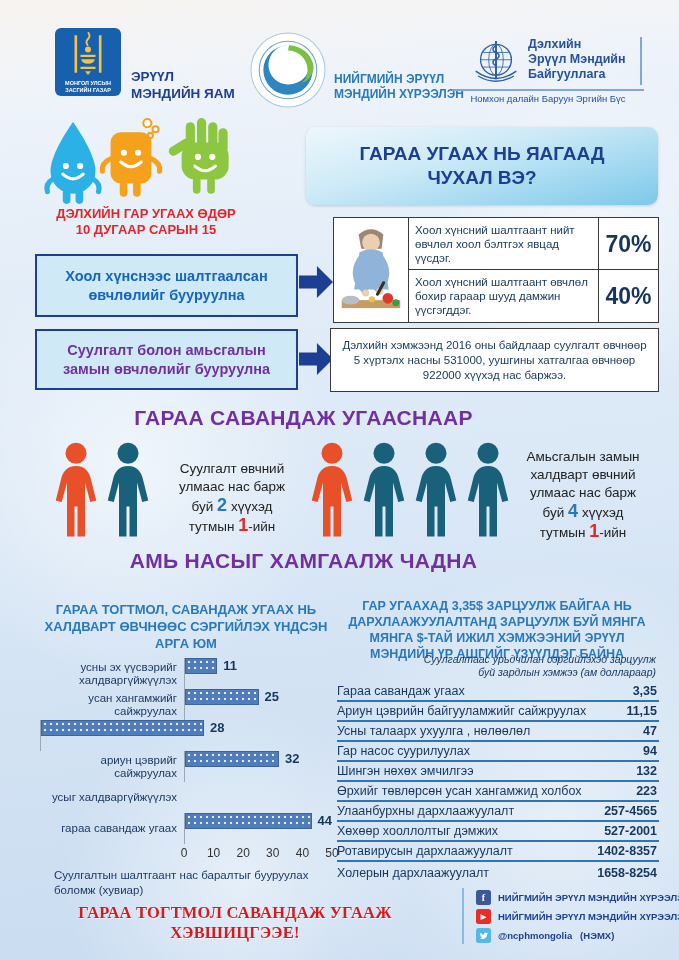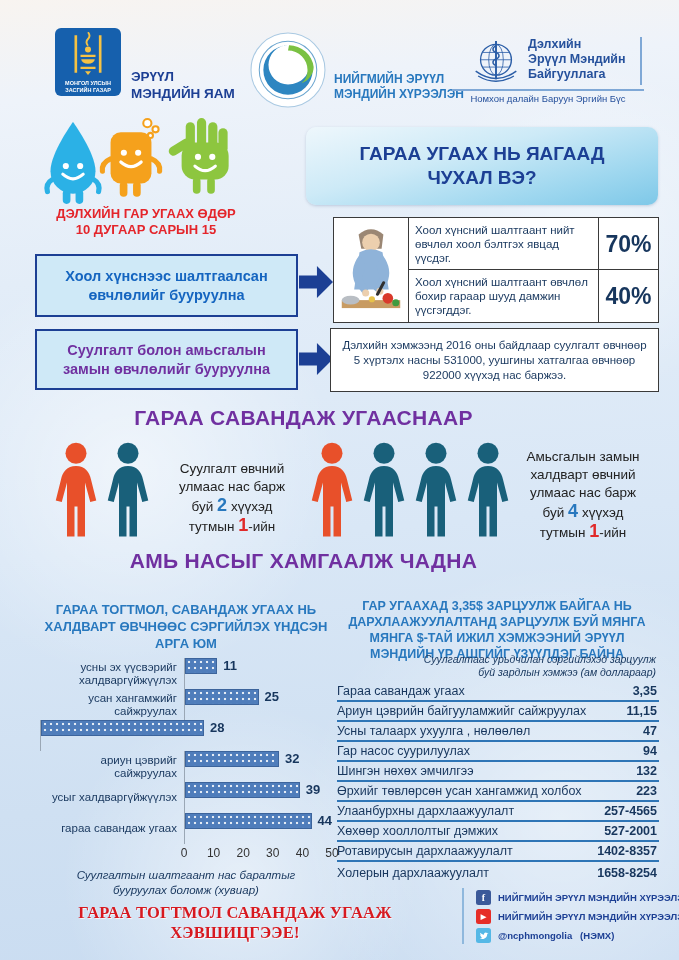--- a/index.html
+++ b/index.html
@@ -91,21 +91,21 @@
   .chart-label { width:144px; padding-right:7px; text-align:right; font-size:11.5px; color:#17365d; line-height:13px; }
   .chart-track { position:relative; flex:1; height:100%; border-left:1.5px solid #9aa7b5; display:flex; align-items:flex-start; overflow:visible; }
   .bar { height:16px; background-color:#4f7dbb; border:1px solid #3c649c;
     background-image:radial-gradient(circle, rgba(255,255,255,.85) 1px, rgba(255,255,255,0) 1.6px);
     background-size:6px 6px; }
   .bar-val { margin-left:6px; font-size:13px; font-weight:bold; color:#17365d; }
   .tick-row { position:relative; margin-left:144px; height:16px; margin-top:2px; }
   .tick { position:absolute; transform:translateX(-50%); font-size:12px; color:#333; }
   .tick:nth-child(1){left:0%} .tick:nth-child(2){left:20%} .tick:nth-child(3){left:40%}
   .tick:nth-child(4){left:60%} .tick:nth-child(5){left:80%} .tick:nth-child(6){left:100%}
-  .chart-caption { margin-top:6px; text-align:center; font-size:11.5px; color:#17365d; line-height:15px; padding:0 14px;font-style:italic; }
+  .chart-caption { margin-top:6px; text-align:left; font-size:11.5px; color:#17365d; line-height:15px; padding:0 14px; }
 
   
   .cost-title { position:absolute; left:338px; top:598px; width:318px; text-align:center;
     font-size:12.5px; font-weight:bold; color:#2878be; line-height:16px; }
   .cost-sub { position:absolute; left:338px; top:653px; width:318px; text-align:right;
     font-size:10.5px; font-style:italic; color:#17365d; line-height:13px; }
   .cost-table { position:absolute; left:337px; top:682px; width:322px; }
   .cost-row { display:flex; justify-content:space-between; align-items:flex-end;
     padding:2px 2px 2px 0; border-bottom:2px solid #2e75b6; height:20px; }
   .cost-row:last-child { border-bottom:none; }
@@ -352,24 +352,20 @@
     </div>
     <div class="chart-row">
       <div class="chart-label">ариун цэврийг сайжруулах</div>
       <div class="chart-track">
           <div class="bar" style="width: 64%;"></div>
           <span class="bar-val">32</span>
         </div>
     </div>
     <div class="chart-row">
       <div class="chart-label">усыг халдваргүйжүүлэх</div>
-      <div class="chart-track">
-          <div class="bar" style="width: 78%;"></div>
-          <span class="bar-val">39</span>
-        </div>
     </div>
     <div class="chart-row">
       <div class="chart-label">гараа савандаж угаах</div>
       <div class="chart-track">
           <div class="bar" style="width: 88%;"></div>
           <span class="bar-val">44</span>
         </div>
     </div>
     <div class="tick-row">
       <span class="tick">0</span>

